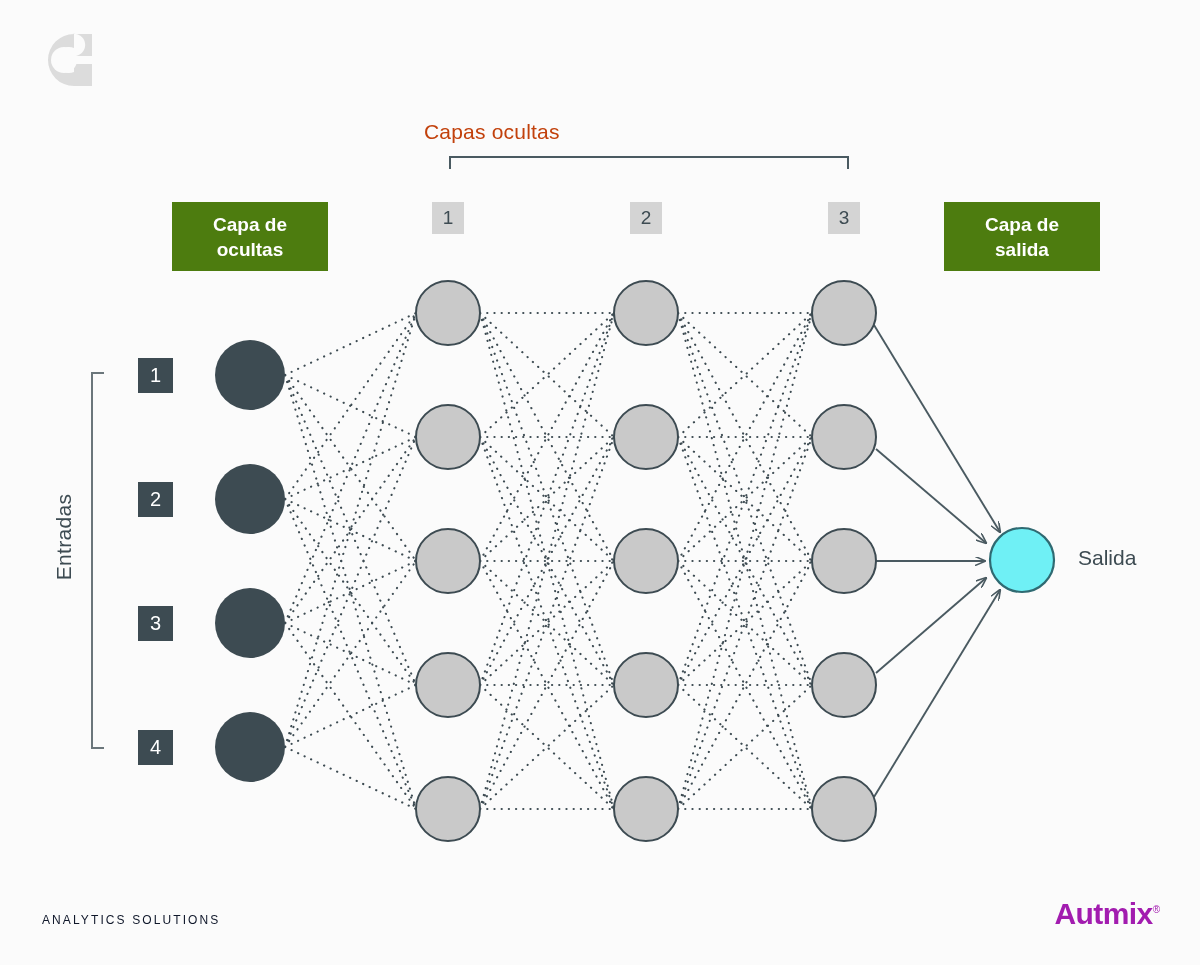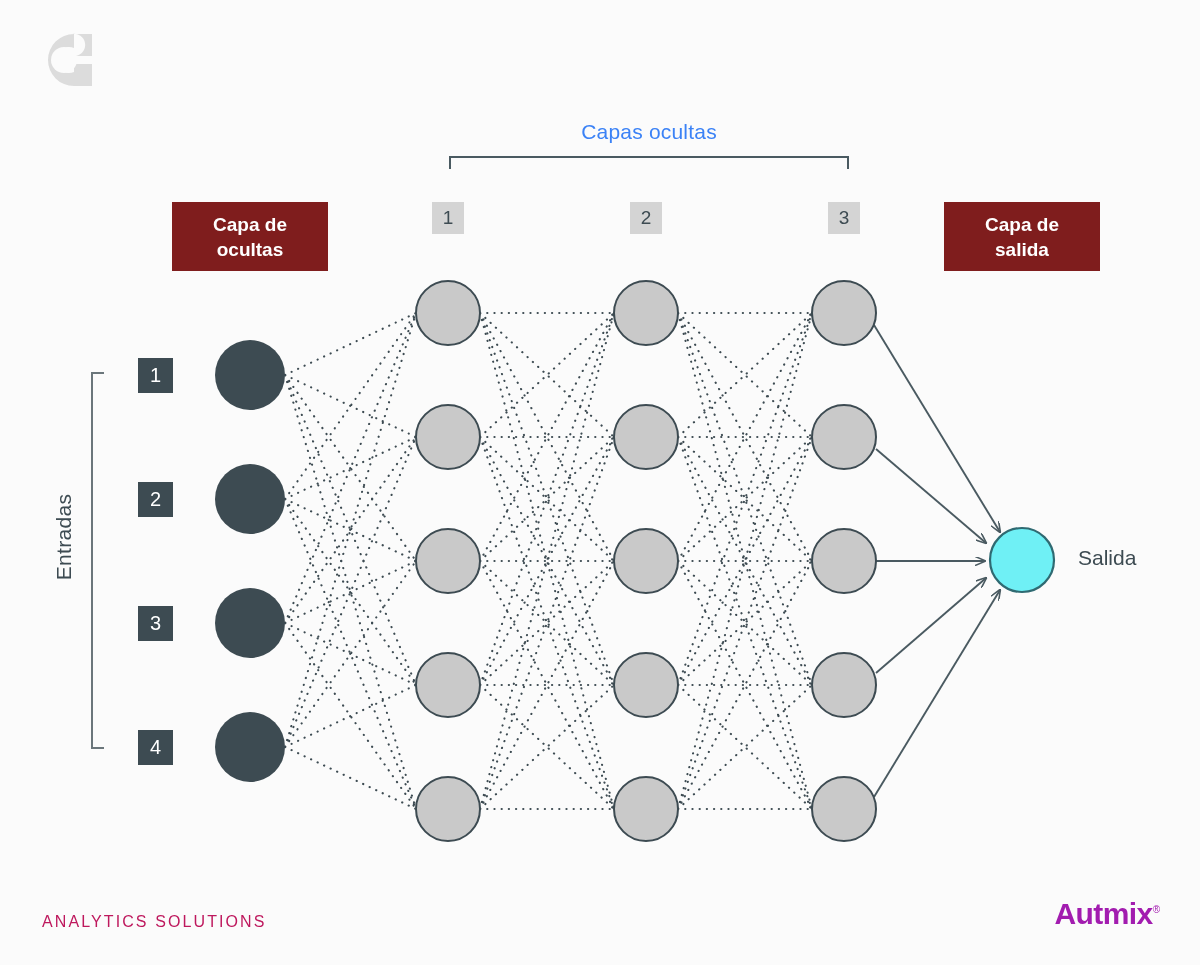--- a/index.html
+++ b/index.html
@@ -31,21 +31,21 @@
     position: absolute;
     left: 0;
     top: 0;
     width: 1200px;
     height: 965px;
   }
 
   
   .layer-box {
     position: absolute;
-    background: #7f1d1d;
+    background: #4d7c0f;
     color: #ffffff;
     font-size: 19px;
     font-weight: bold;
     line-height: 25px;
     text-align: center;
     display: flex;
     align-items: center;
     justify-content: center;
   }
   #input-layer-box {
@@ -58,26 +58,25 @@
     left: 944px;
     top: 202px;
     width: 156px;
     height: 69px;
   }
   .layer-box span { display: block; }
 
   
   #hidden-layers-title {
     position: absolute;
-    left: 449px;
+    left: 424px;
     top: 120px;
     width: 400px;
-    text-align: center;
     font-size: 21px;
-    color: #3b82f6;
+    color: #c2410c;
     letter-spacing: 0.2px;
   }
 
   
   .hidden-badge {
     position: absolute;
     width: 32px;
     height: 32px;
     background: #d4d4d4;
     color: #3d4b52;
@@ -130,23 +129,23 @@
     top: 546px;
     font-size: 21px;
     color: #3d4b52;
   }
 
   
   #footer-tagline {
     position: absolute;
     left: 42px;
     top: 913px;
-    font-size: 16px;
+    font-size: 12px;
     letter-spacing: 2.1px;
-    color: #be185d;
+    color: #0f172a;
   }
   #footer-wordmark {
     position: absolute;
     right: 40px;
     top: 897px;
     font-size: 30px;
     font-weight: bold;
     color: #a21caf;
     letter-spacing: -0.6px;
   }

